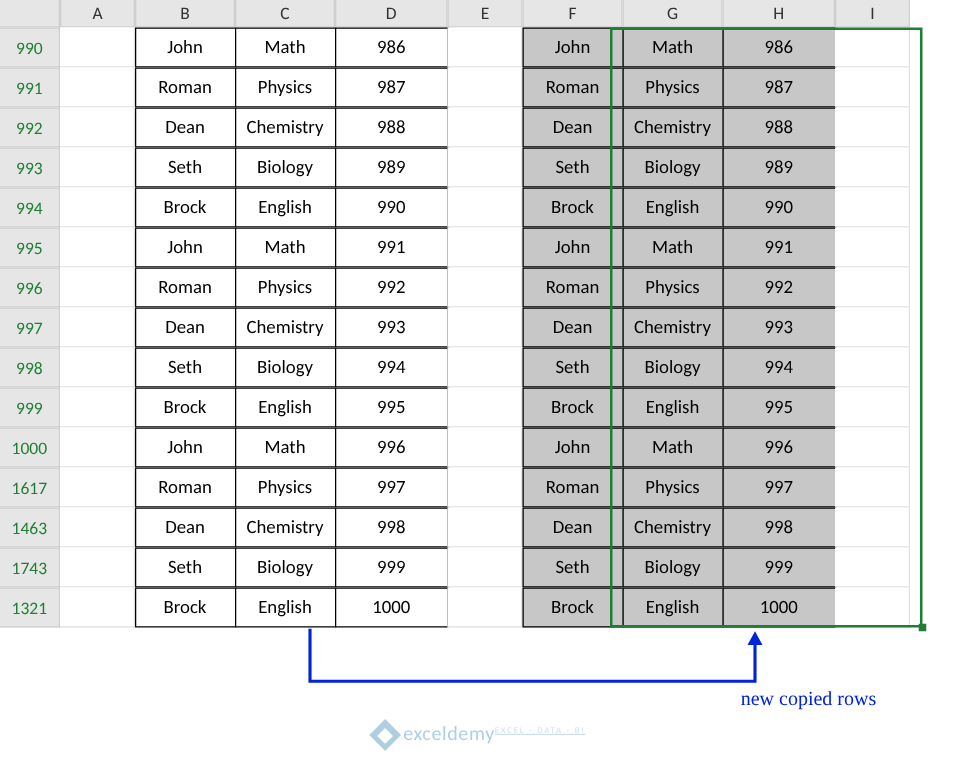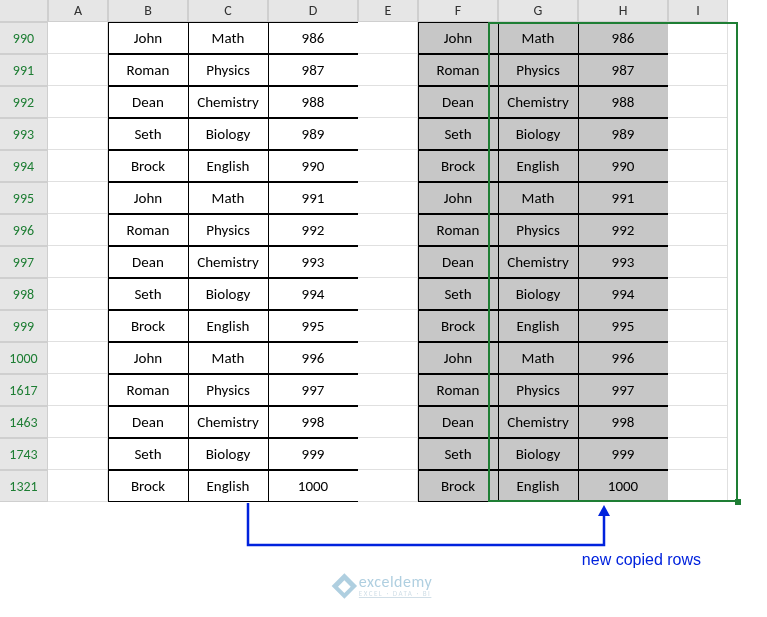--- a/index.html
+++ b/index.html
@@ -75,21 +75,21 @@
       height: 6px;
       background: #1e7e34;
       z-index: 6;
     }
     .annotation {
       position: absolute;
       bottom: 48px;
       right: 66px;
       color: #0022dd;
       font-size: 16px;
-      font-family: Liberation Sans, sans-serif;
+      font-family: Liberation Serif, serif;
     }
     .arrow-container {
       position: absolute;
       z-index: 4;
       pointer-events: none;
     }
     .watermark {
       position: absolute;
       bottom: 20px;
       left: 50%;
@@ -106,21 +106,20 @@
       display: flex;
       align-items: center;
       justify-content: center;
       transform: rotate(45deg);
     }
     .watermark-icon-inner {
       width: 9px; height: 9px; background: #fff;
     }
     .watermark-text {
       display: flex;
-      flex-direction: column;
       line-height: 1;
     }
     .watermark-main {
       color: #6fa8c7;
       font-size: 16px;
       font-weight: 500;
       letter-spacing: 0.5px;
     }
     .watermark-sub {
       color: #aac4d4;

